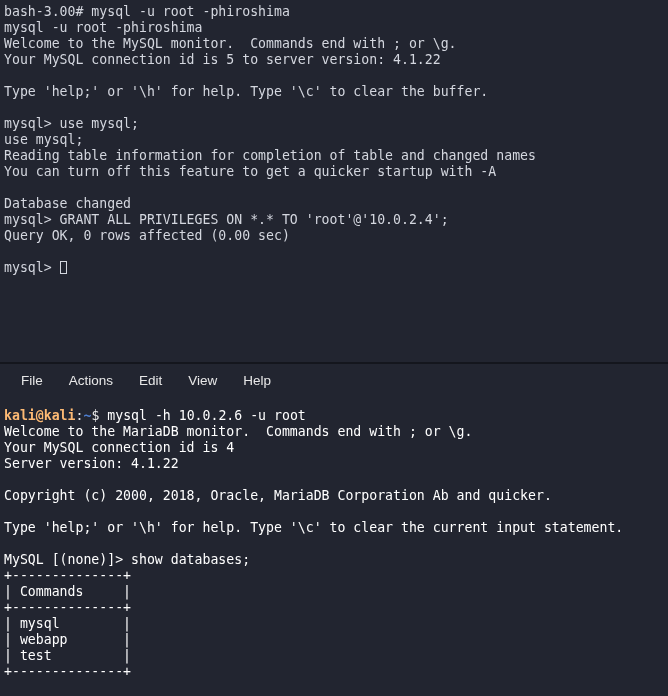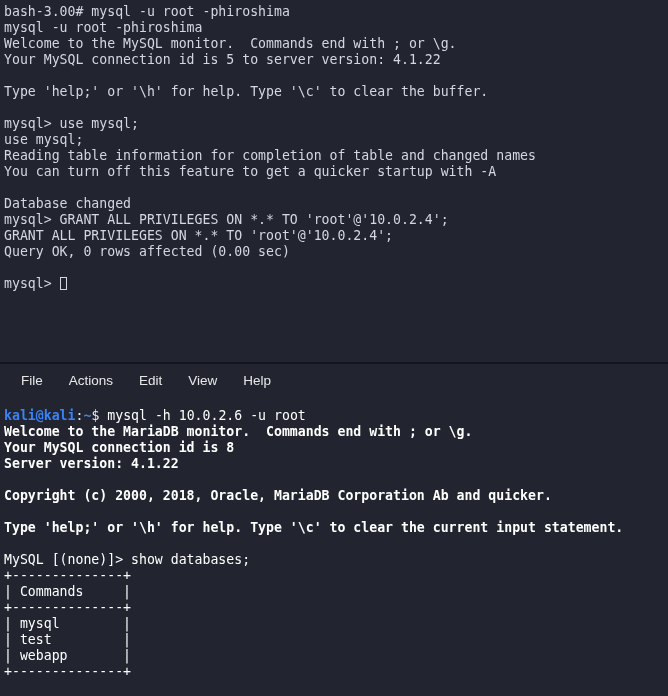--- a/index.html
+++ b/index.html
@@ -76,24 +76,24 @@
     color: #cfd2da;
     letter-spacing: 0px;
     height: 16px;
   }
   .line.blank { color: transparent; }
 
   
   .pane-top .line { color: #d4d7df; font-weight: normal; }
 
   
-  .bold { font-weight: bold; color: #ffffff; }
+  .bold { font-weight: normal; color: #ffffff; }
   .plain { font-weight: normal; color: #ffffff; }
 
-  .c-red   { color: #3b82f6; font-weight: bold; }
+  .c-red   { color: #fdba74; font-weight: bold; }
   .c-blue  { color: #4e7fd1; font-weight: bold; }
   .c-white { color: #e8e8e8; }
 
   
   .cursor-hollow {
     display: inline-block;
     width: 7px;
     height: 13px;
     border: 1px solid #d4d7df;
     box-sizing: border-box;
@@ -121,21 +121,20 @@
         <div class="line blank"> </div>
         <div class="line plain">Type 'help;' or '\h' for help. Type '\c' to clear the buffer.</div>
         <div class="line blank"> </div>
         <div class="line plain">mysql&gt; use mysql;</div>
         <div class="line plain">use mysql;</div>
         <div class="line plain">Reading table information for completion of table and changed names</div>
         <div class="line plain">You can turn off this feature to get a quicker startup with -A</div>
         <div class="line blank"> </div>
         <div class="line plain">Database changed</div>
         <div class="line plain">mysql&gt; GRANT ALL PRIVILEGES ON *.* TO 'root'@'10.0.2.4';</div>
-        <div class="line plain">GRANT ALL PRIVILEGES ON *.* TO 'root'@'10.0.2.4';</div>
         <div class="line plain">Query OK, 0 rows affected (0.00 sec)</div>
         <div class="line blank"> </div>
       </div>
     <div class="line"><span>mysql&gt; </span><span class="cursor-hollow"></span></div>
   </div>
 
   <div class="pane-divider"></div>
 
   <div class="pane-bottom">
 
@@ -146,34 +145,34 @@
         <div class="menu-item">View</div>
         <div class="menu-item">Help</div>
       </div>
 
     <div class="term-body">
 
       <div class="line"><span class="c-red">kali@kali</span><span class="c-white">:</span><span class="c-blue">~</span><span class="c-white">$</span><span class="plain"> mysql -h 10.0.2.6 -u root</span></div>
 
       <div id="bottom-output">
           <div class="line bold">Welcome to the MariaDB monitor.  Commands end with ; or \g.</div>
-          <div class="line bold">Your MySQL connection id is 8</div>
+          <div class="line bold">Your MySQL connection id is 4</div>
           <div class="line bold">Server version: 4.1.22</div>
           <div class="line blank"> </div>
           <div class="line bold">Copyright (c) 2000, 2018, Oracle, MariaDB Corporation Ab and quicker.</div>
           <div class="line blank"> </div>
           <div class="line bold">Type 'help;' or '\h' for help. Type '\c' to clear the current input statement.</div>
           <div class="line blank"> </div>
           <div class="line plain">MySQL [(none)]&gt; show databases;</div>
           <div class="line plain">+--------------+</div>
           <div class="line plain">| Commands     |</div>
           <div class="line plain">+--------------+</div>
           <div class="line plain">| mysql        |</div>
+          <div class="line plain">| webapp       |</div>
           <div class="line plain">| test         |</div>
-          <div class="line plain">| webapp       |</div>
           <div class="line plain">+--------------+</div>
           <div class="line blank"> </div>
         </div>
 
       <div class="line"><span>MySQL [(none)]&gt; </span><span class="cursor-block"></span></div>
 
     </div>
   </div>
 </div>
 

